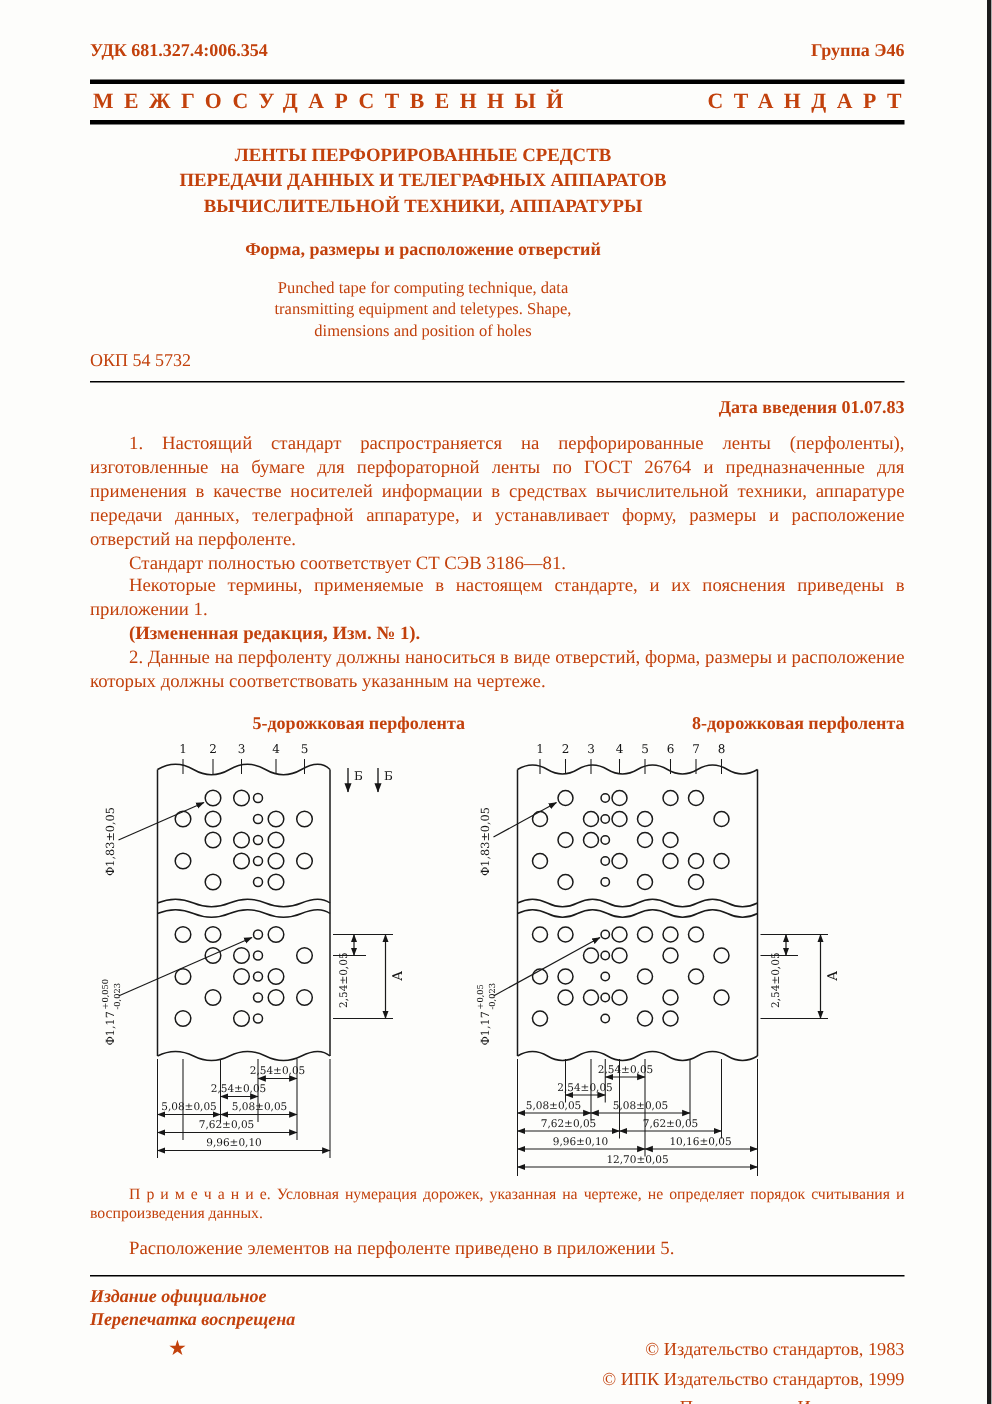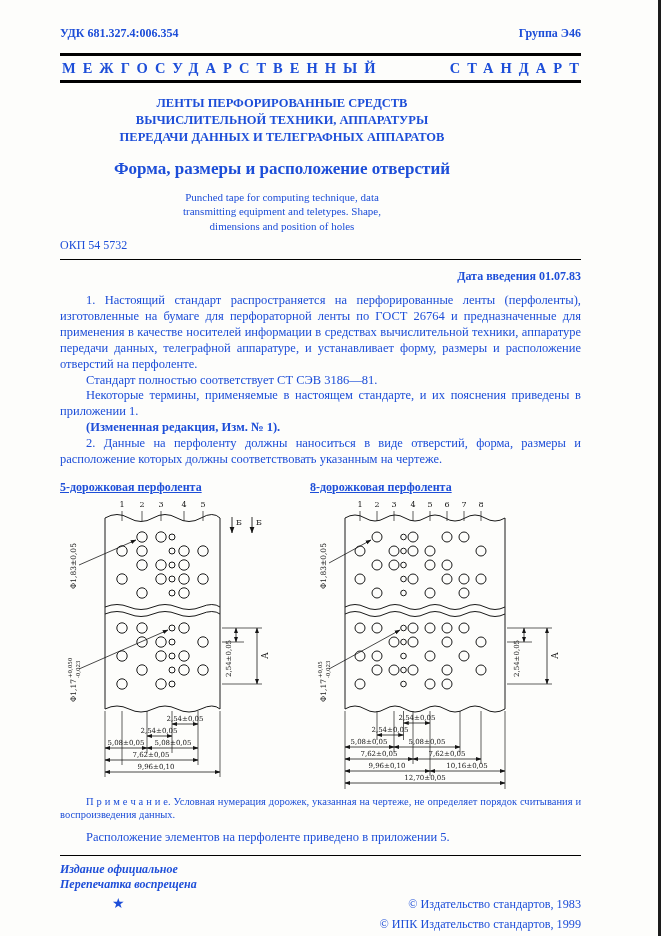--- a/index.html
+++ b/index.html
@@ -1,46 +1,46 @@
 <!DOCTYPE html>
 <html><head>
 <meta charset="utf-8">
 <style>
   * { margin:0; padding:0; box-sizing:border-box; }
   html,body { background:#9a9a9a; }
   .page {
     position:relative; width:661px; height:936px; margin:0 auto;
-    background:#fdfdfb; color:#1d4ed8; overflow:hidden;
+    background:#fdfdfb; color:#c2410c; overflow:hidden;
     font-family:"Liberation Serif","DejaVu Serif",serif;
-    padding:26px 80px 0 60px;
+    padding:26px 58px 0 60px;
   }
   .edge-right { position:absolute; top:0; right:0; width:3px; height:100%; background:#1c1c1c; }
   .b { font-weight:bold; }
   .topline { display:flex; justify-content:space-between; font-size:12px; font-weight:bold; }
   .std-banner { margin-top:12px; }
   .rule-thick { border-top:3px solid #000; }
   .rule-thin { border-top:1.5px solid #000; }
   .std-words { display:flex; justify-content:space-between; font-weight:bold;
                font-size:14.5px; letter-spacing:7px; padding:4px 2px 3px 2px; }
   .std-words span { margin-right:-7px; }
   .title-area { display:flex; margin-top:12px; }
   .title-left { width:392px; margin-left:26px; text-align:center; }
   .t-ru { font-size:12.5px; font-weight:bold; line-height:1.35; }
-  .t-sub { font-size:17px; font-weight:bold; margin-top:13px; }
+  .t-sub { font-size:12px; font-weight:bold; margin-top:13px; }
   .t-en { font-size:11px; margin-top:11px; line-height:1.35; }
   .gost-box { flex:1; text-align:center; font-weight:bold; font-size:15.5px;
               margin-top:42px; line-height:1.35; }
   .okp { font-size:12px; margin-top:4px; }
   .hr1 { margin-top:6px; }
   .date-line { text-align:right; font-size:12px; font-weight:bold; margin-top:9px; }
   .date-line .u { }
   .bodytext { margin-top:9px; font-size:12.5px; line-height:1.27; text-align:justify; }
   .bodytext p { text-indent:26px; }
   .drawings { display:flex; margin-top:12px; }
-  .drawings figure { text-align:left;text-decoration:underline; }
+  .drawings figure { text-align:right; }
   figcaption { font-size:12px; font-weight:bold; margin-bottom:2px; }
   .drw { display:block; }
   .drw text { font-family:"DejaVu Serif",serif; fill:#161616; }
   .note { font-size:10.5px; margin-top:2px; text-align:justify; text-indent:26px; line-height:1.3; }
   .closing { font-size:12.5px; margin-top:8px; text-indent:26px; }
   .hr2 { margin-top:10px; }
   .footline { display:flex; justify-content:space-between; margin-top:6px;
               font-size:12px; font-style:italic; font-weight:bold;flex-direction:column; }
   .foot2 { display:flex; justify-content:space-between; margin-top:3px; }
   .star { font-size:14px; margin-left:52px; }
@@ -63,22 +63,22 @@
       <span>МЕЖГОСУДАРСТВЕННЫЙ</span>
       <span>СТАНДАРТ</span>
     </div>
     <div class="rule-thick"></div>
   </div>
 
   <div class="title-area">
     <div class="title-left">
       <div class="t-ru">
         <div>ЛЕНТЫ ПЕРФОРИРОВАННЫЕ СРЕДСТВ</div>
+        <div>ПЕРЕДАЧИ ДАННЫХ И ТЕЛЕГРАФНЫХ АППАРАТОВ</div>
         <div>ВЫЧИСЛИТЕЛЬНОЙ ТЕХНИКИ, АППАРАТУРЫ</div>
-        <div>ПЕРЕДАЧИ ДАННЫХ И ТЕЛЕГРАФНЫХ АППАРАТОВ</div>
       </div>
       <div class="t-sub">Форма, размеры и расположение отверстий</div>
       <div class="t-en">
         <div>Punched tape for computing technique, data</div>
         <div>transmitting equipment and teletypes. Shape,</div>
         <div>dimensions and position of holes</div>
       </div>
     </div>
   </div>
 

